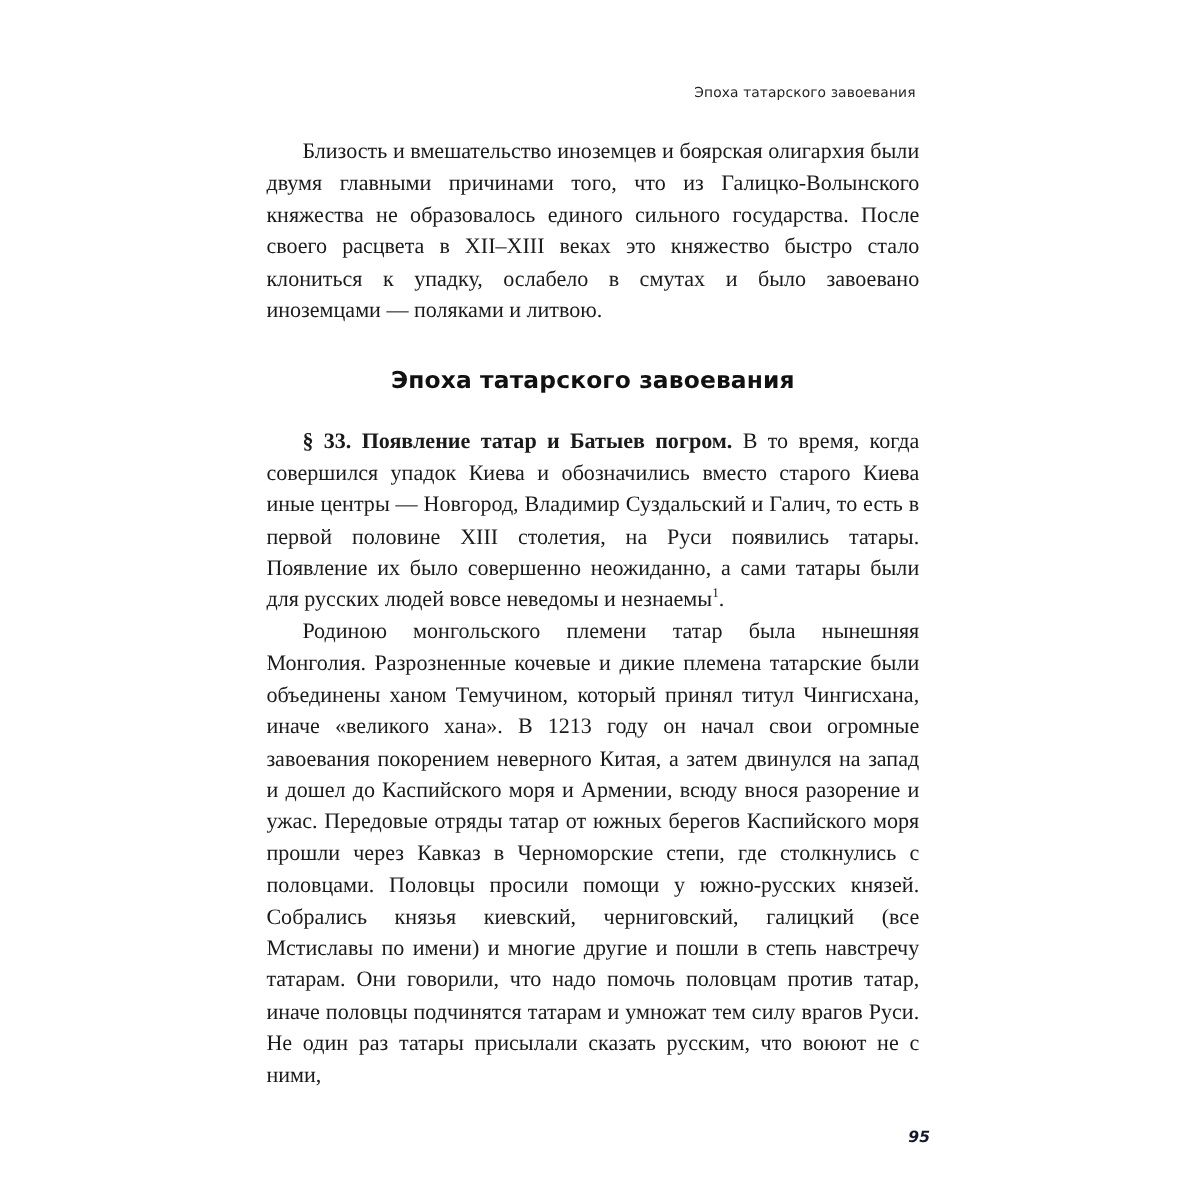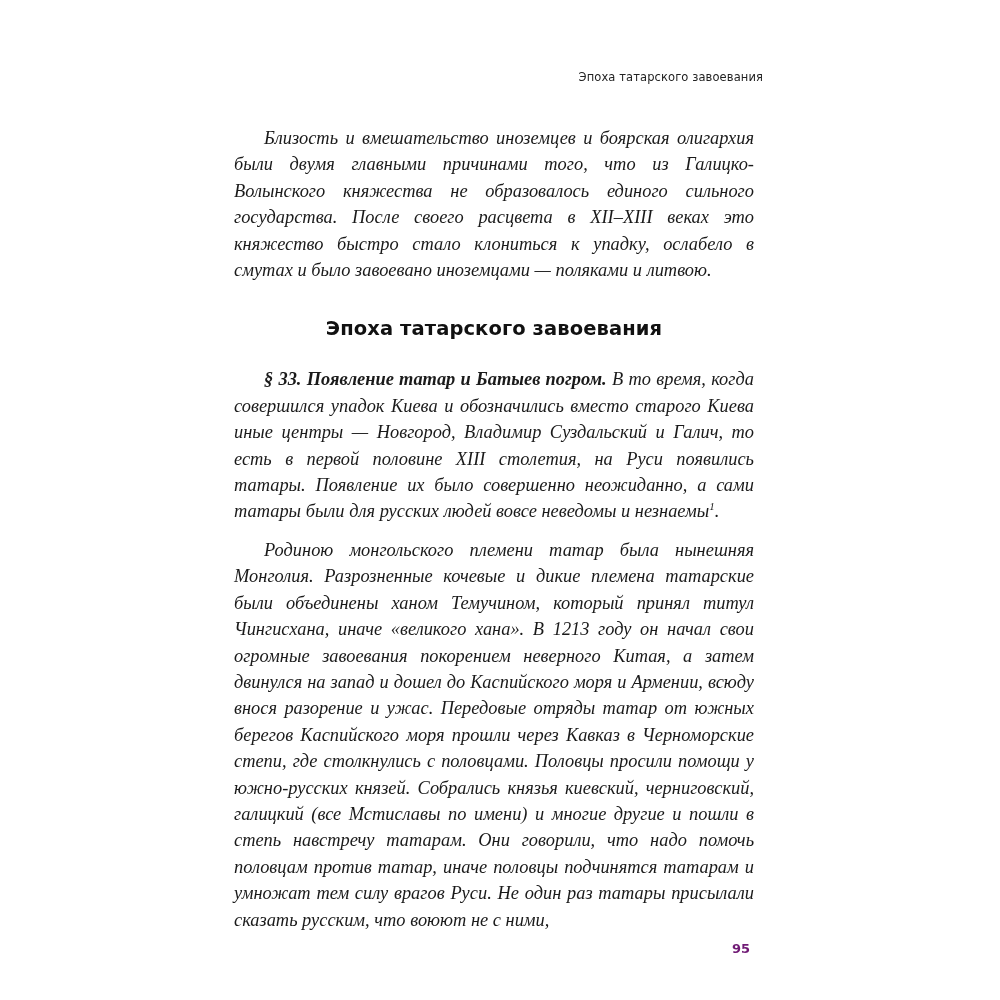--- a/index.html
+++ b/index.html
@@ -31,27 +31,26 @@
     color: #222;
     white-space: nowrap;
   }
   .content {
     position: absolute;
     left: 222px;
     top: 113px;
     width: 544px;
   }
   p.body-text {
-    margin: 12px;
+    margin: 0;
     font-size: 18.4px;
     line-height: 26.4px;
     text-align: justify;
     text-indent: 30px;
     hyphens: manual;
-    font-style: italic;
   }
   p.body-text + p.body-text {
     margin-top: 0;
   }
   h2.section-title {
     font-family: "DejaVu Sans", sans-serif;
     font-size: 19.5px;
     font-weight: bold;
     text-align: center;
     margin: 34px 0 26px 0;
@@ -86,26 +85,27 @@
     margin: 0;
   }
   .footnote .fn-marker {
     font-size: 10px;
     vertical-align: super;
     line-height: 0;
     margin-right: 3px;
   }
   .page-number {
     position: absolute;
-    right: 250px;
+    right: 225px;
     top: 941px;
     font-family: "DejaVu Sans", sans-serif;
     font-weight: bold;
     font-size: 13px;
-    color: #701a75;
+    color: #0f172a;
+    font-style: italic;
   }
 </style>
 </head>
 <body>
 
 <div class="page">
 
   <div class="running-head">Эпоха татарского завоевания</div>
 
   <div class="content">

